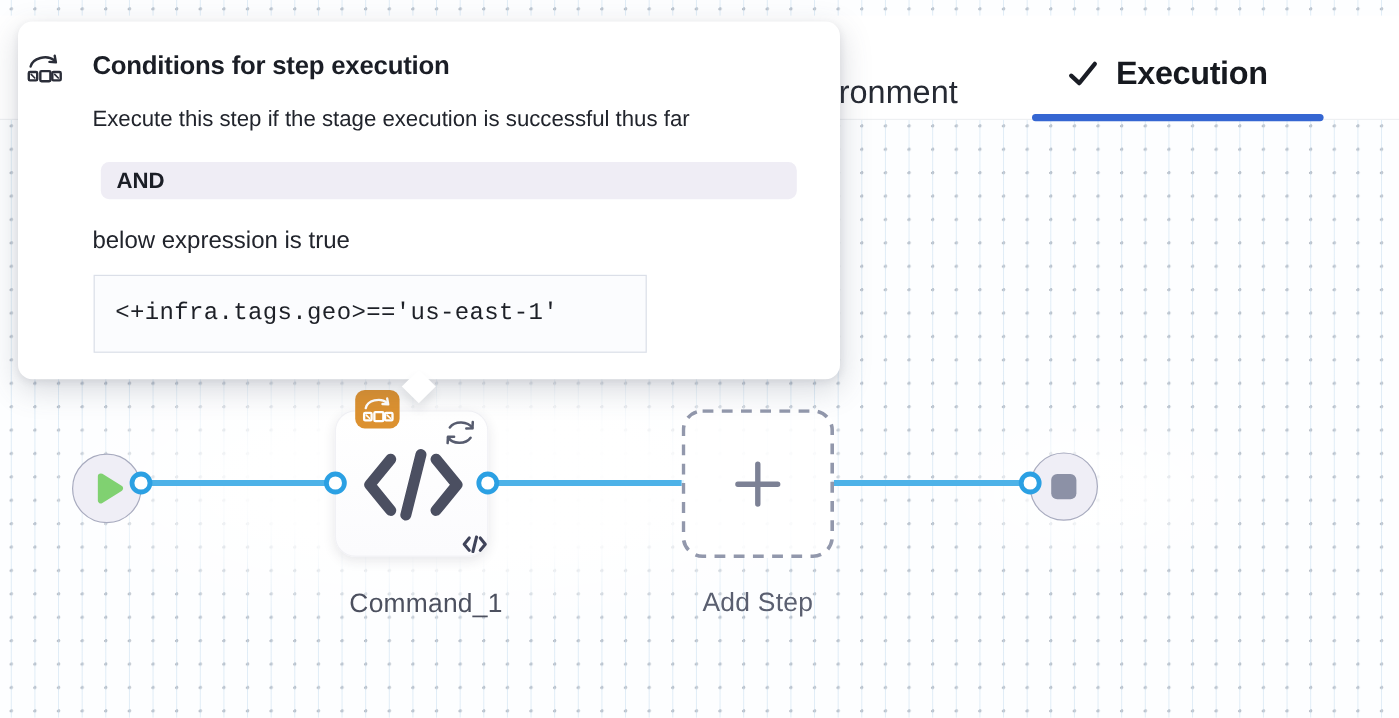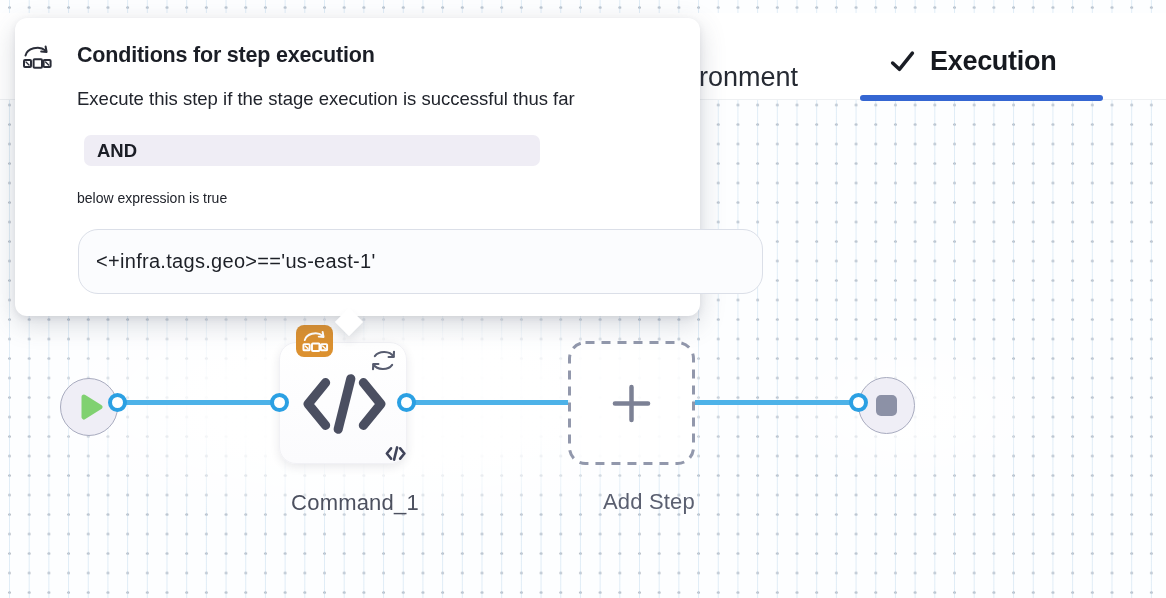--- a/index.html
+++ b/index.html
@@ -49,37 +49,37 @@
     background:#dc9130; z-index:3; display:flex; align-items:center; justify-content:center; cursor:pointer; }
 
   
   .add-step { left:568px; top:341px; width:127px; height:124px; z-index:2;
     background:rgba(255,255,255,0.85); border-radius:16px;
     display:flex; align-items:center; justify-content:center; cursor:pointer; }
   .add-step svg.border { position:absolute; left:0; top:0; }
 
   .node-label { font-size:22px; text-align:center; z-index:2; letter-spacing:0.2px; }
   .lbl-cmd { left:275px; top:490px; width:160px; color:#4c505f; }
-  .lbl-add { left:568px; top:489px; width:127px; color:#5a5f70;text-align:right; }
+  .lbl-add { left:568px; top:489px; width:127px; color:#5a5f70; }
 
   
   .popover { left:15px; top:18px; width:685px; height:298px; background:#ffffff;
     border-radius:12px; z-index:5;
     box-shadow:0 8px 26px rgba(75,80,100,0.22), 0 2px 6px rgba(75,80,100,0.10); }
   .popover-tail { left:339px; top:312px; width:20px; height:20px; background:#ffffff;
     transform:rotate(45deg); z-index:6; box-shadow:4px 4px 8px rgba(75,80,100,0.12); }
   .pop-icon { left:7px; top:25px; }
   .pop-title { left:62px; top:25px; font-size:21.5px; font-weight:bold; color:#1b1e26; letter-spacing:-0.2px; }
   .pop-desc { left:62px; top:70px; font-size:18.5px; color:#21242c; }
-  .op-chip { left:69px; top:117px; width:456px; height:31px; background:#efedf5;
+  .op-chip { left:69px; top:117px; width:580px; height:31px; background:#efedf5;
     border-radius:7px; line-height:31px; }
   .op-chip span { margin-left:13px; font-size:18.5px; font-weight:bold; color:#1b1e26; }
-  .expr-label { left:62px; top:172px; font-size:14px; color:#21242c; }
-  .expr-box { left:63px; top:211px; width:685px; height:65px; background:#fbfcfe;
-    border:1px solid #dbdfe8; border-radius:20px; line-height:63px; }
+  .expr-label { left:62px; top:172px; font-size:20px; color:#21242c; }
+  .expr-box { left:63px; top:211px; width:461px; height:65px; background:#fbfcfe;
+    border:1px solid #dbdfe8; border-radius:0; line-height:63px;font-family:Liberation Mono, monospace; }
   .expr-box span { margin-left:17px; font-size:20px; color:#1d2027; letter-spacing:0.3px; }
 </style>
 </head>
 <body>
 
 <div class="abs glow1"></div>
 <div class="abs glow2"></div>
 
 <div class="abs header">
   <div class="tab-partial">ronment</div>

